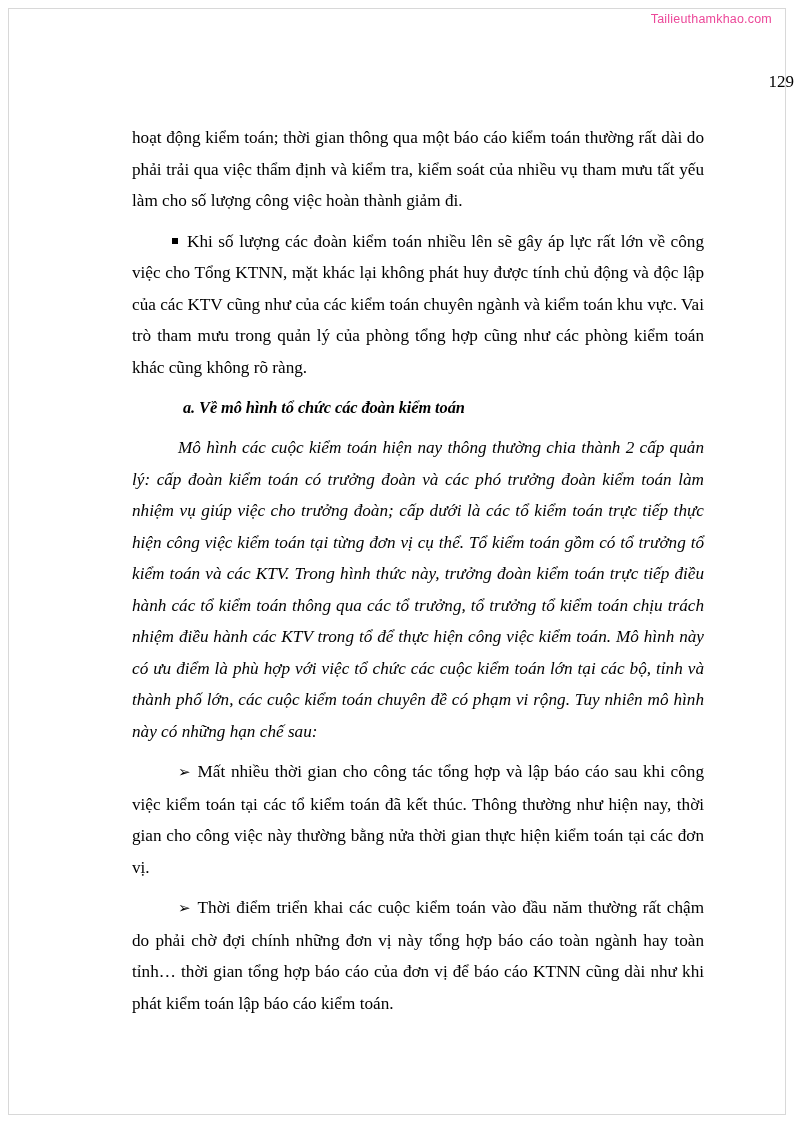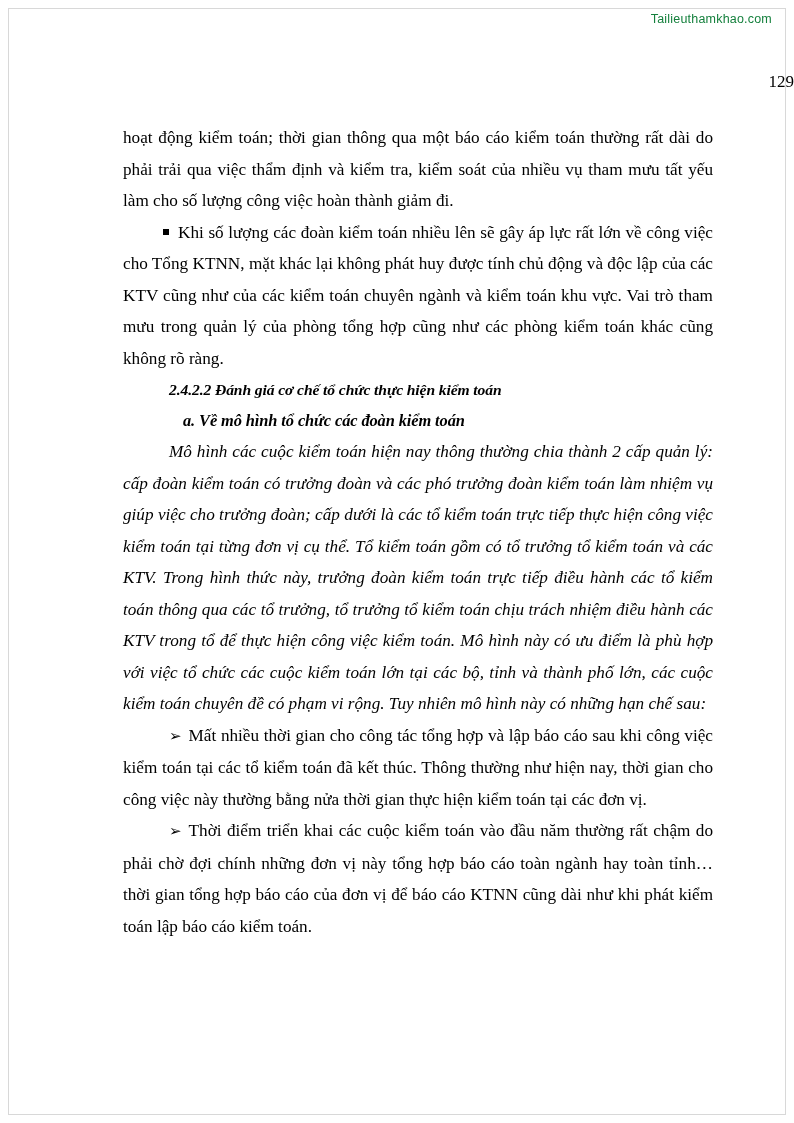--- a/index.html
+++ b/index.html
@@ -29,40 +29,40 @@
     bottom: 8px;
     border: 1px solid #d8d8d8;
     pointer-events: none;
   }
   .watermark {
     position: absolute;
     top: 12px;
     right: 22px;
     font-family: "Liberation Sans", sans-serif;
     font-size: 12.5px;
-    color: #15803d;
+    color: #ec4899;
     letter-spacing: 0.2px;
   }
   .page-number {
     position: absolute;
     top: 72px;
     left: 0;
     width: 794px;
     text-align: right;
     font-size: 17px;
     font-family: "Liberation Serif", serif;
   }
   .content {
     position: absolute;
     left: 123px;
     top: 122px;
     width: 590px;
   }
   p {
-    margin: 0;
+    margin: 9px;
     font-size: 17.2px;
     line-height: 31.5px;
     text-align: justify;
     text-justify: inter-word;
   }
   p.indent {
     text-indent: 46px;
     font-style: italic;
   }
   .heading {
@@ -116,21 +116,20 @@
   <div class="watermark">Tailieuthamkhao.com</div>
 
   <div class="page-number">129</div>
 
   <div class="content">
 
     <p class="blk">hoạt động kiểm toán; thời gian thông qua một báo cáo kiểm toán thường rất dài do phải trải qua việc thẩm định và kiểm tra, kiểm soát của nhiều vụ tham mưu tất yếu làm cho số lượng công việc hoàn thành giảm đi.</p>
 
     <p class="bullet-item"><span class="sq"></span><span>Khi số lượng các đoàn kiểm toán nhiều lên sẽ gây áp lực rất lớn về công việc cho Tổng KTNN, mặt khác lại không phát huy được tính chủ động và độc lập của các KTV cũng như của các kiểm toán chuyên ngành và kiểm toán khu vực. Vai trò tham mưu trong quản lý của phòng tổng hợp cũng như các phòng kiểm toán khác cũng không rõ ràng.</span></p>
 
-    <p class="heading heading-1">2.4.2.2 Đánh giá cơ chế tổ chức thực hiện kiểm toán</p>
 
     <p class="heading heading-2">a. Về mô hình tổ chức các đoàn kiểm toán</p>
 
     <p class="indent">Mô hình các cuộc kiểm toán hiện nay thông thường chia thành 2 cấp quản lý: cấp đoàn kiểm toán có trưởng đoàn và các phó trưởng đoàn kiểm toán làm nhiệm vụ giúp việc cho trưởng đoàn; cấp dưới là các tổ kiểm toán trực tiếp thực hiện công việc kiểm toán tại từng đơn vị cụ thể. Tổ kiểm toán gồm có tổ trưởng tổ kiểm toán và các KTV. Trong hình thức này, trưởng đoàn kiểm toán trực tiếp điều hành các tổ kiểm toán thông qua các tổ trưởng, tổ trưởng tổ kiểm toán chịu trách nhiệm điều hành các KTV trong tổ để thực hiện công việc kiểm toán. Mô hình này có ưu điểm là phù hợp với việc tổ chức các cuộc kiểm toán lớn tại các bộ, tỉnh và thành phố lớn, các cuộc kiểm toán chuyên đề có phạm vi rộng. Tuy nhiên mô hình này có những hạn chế sau:</p>
 
 
     <p><span class="arrow">➢</span><span>Mất nhiều thời gian cho công tác tổng hợp và lập báo cáo sau khi công việc kiểm toán tại các tổ kiểm toán đã kết thúc. Thông thường như hiện nay, thời gian cho công việc này thường bằng nửa thời gian thực hiện kiểm toán tại các đơn vị.</span></p>
 
     <p><span class="arrow">➢</span><span>Thời điểm triển khai các cuộc kiểm toán vào đầu năm thường rất chậm do phải chờ đợi chính những đơn vị này tổng hợp báo cáo toàn ngành hay toàn tỉnh… thời gian tổng hợp báo cáo của đơn vị để báo cáo KTNN cũng dài như khi phát kiểm toán lập báo cáo kiểm toán.</span></p>
 

